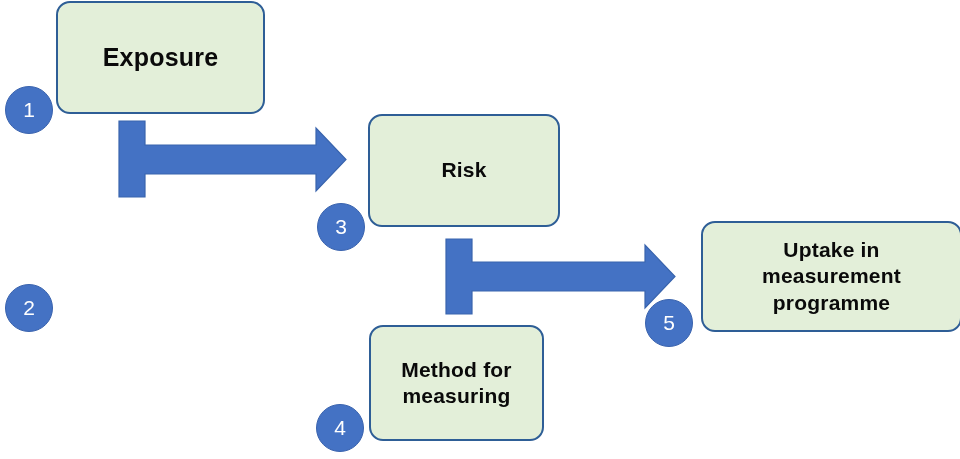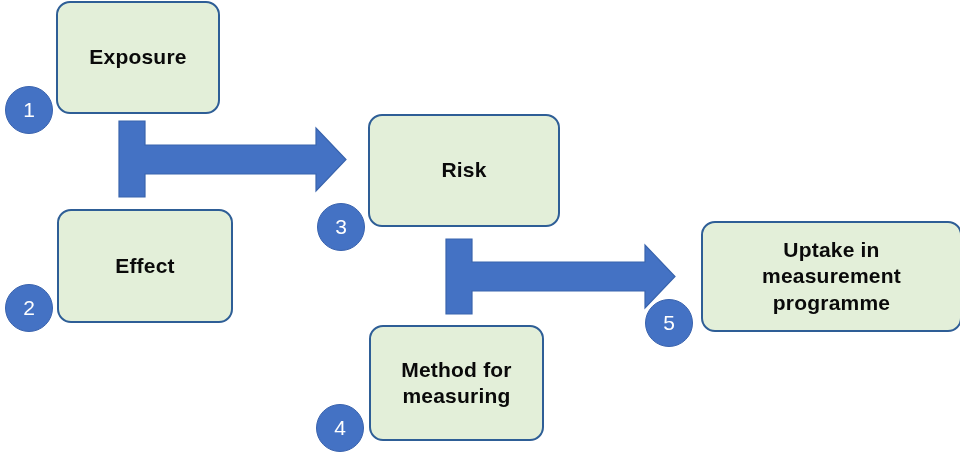--- a/index.html
+++ b/index.html
@@ -81,27 +81,24 @@
       <path class="arrow-shape" d="M 1,1 L 27,1 L 27,25 L 198,25 L 198,8 L 228,39.5 L 198,71 L 198,54 L 27,54 L 27,77 L 1,77 Z"></path>
     </svg>
   </div>
 
   <div class="arrow" style="left:445px; top:238px; width:232px; height:78px;">
     <svg width="232" height="78" viewBox="0 0 232 78" aria-hidden="true">
       <path class="arrow-shape" d="M 1,1 L 27,1 L 27,24 L 200,24 L 200,7 L 230,38.5 L 200,70 L 200,53 L 27,53 L 27,76 L 1,76 Z"></path>
     </svg>
   </div>
 
-  <div class="node" style="left:56px; top:1px; width:164px; height:113px; font-size:21px;">
+  <div class="node" style="left:56px; top:1px; width:209px; height:113px; font-size:25px;">
     <span class="node-label">Exposure</span>
   </div>
 
-  <div class="node" style="left:57px; top:209px; width:176px; height:114px; font-size:21px;">
-    <span class="node-label">Effect</span>
-  </div>
 
   <div class="node" style="left:368px; top:114px; width:192px; height:113px; font-size:21px;">
     <span class="node-label">Risk</span>
   </div>
 
   <div class="node" style="left:369px; top:325px; width:175px; height:116px; font-size:21px;">
     <span class="node-label">Method for
 measuring</span>
   </div>
 

